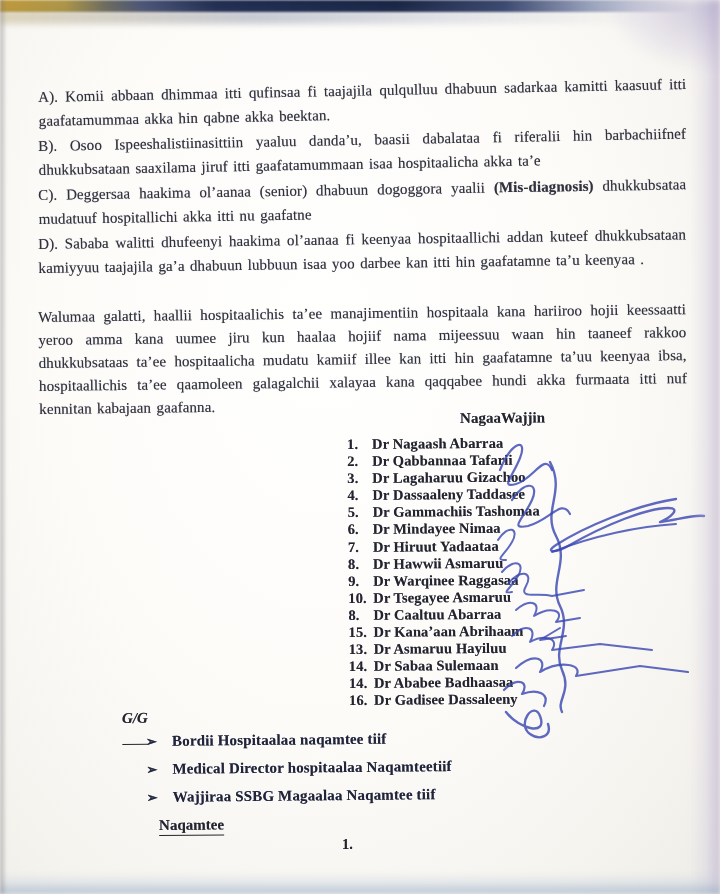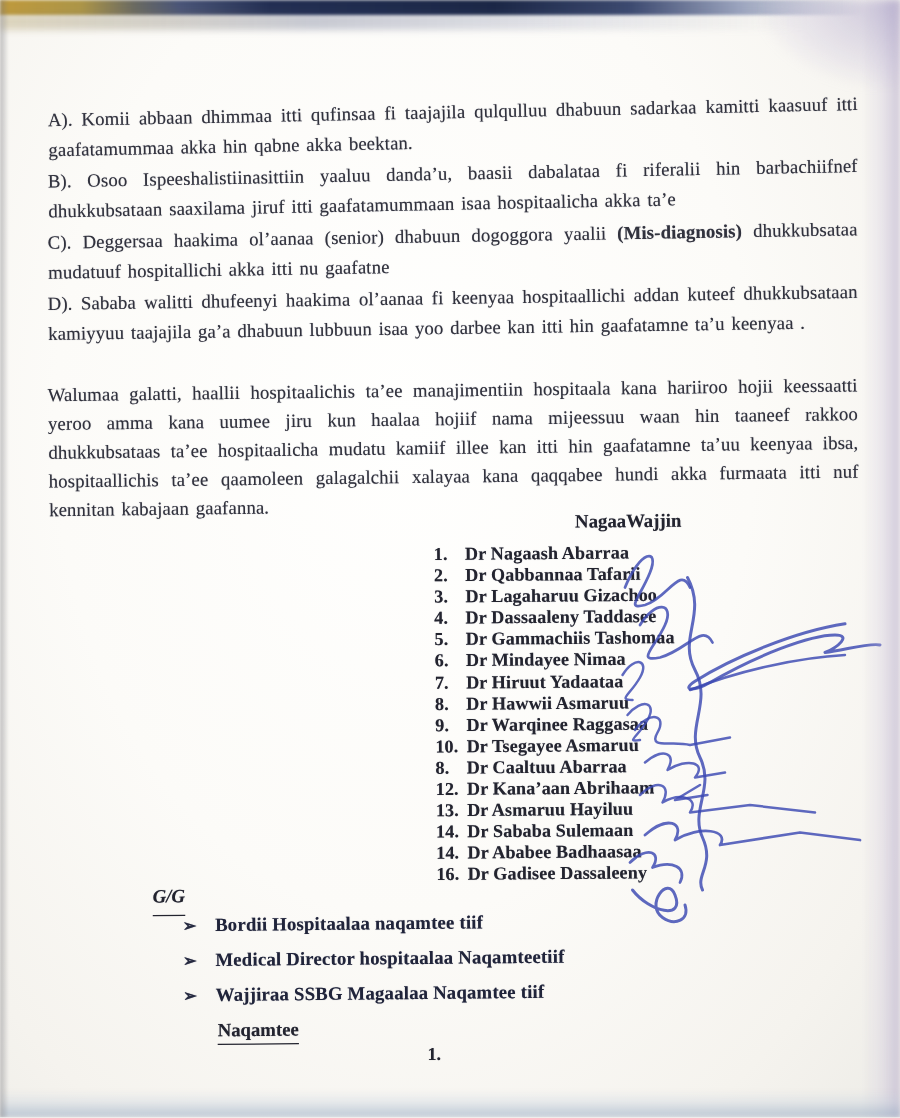--- a/index.html
+++ b/index.html
@@ -62,30 +62,30 @@
   }
   .signatories li{
     display:flex;height:17.1px;align-items:baseline;
     font-size:14.5px;font-weight:700;color:var(--text-dark);
     letter-spacing:.1px;text-shadow:0 0 .6px rgba(36,38,60,.5);
   }
   .signatories .num{width:25px;flex:0 0 25px;}
 
   .footer-cc{position:absolute;left:122px;top:710px;
     font-size:15px;font-weight:700;font-style:italic;color:var(--text-dark);
-    border-bottom:1.4px solid var(--text-dark);padding-bottom:5px;
+    border-bottom:1.4px solid var(--text-dark);padding-bottom:17px;
     text-shadow:0 0 .6px rgba(36,38,60,.5);
     transform:rotate(-0.55deg);transform-origin:0 0;}
   .cc-list{position:absolute;left:146px;top:733px;
     transform:rotate(-0.55deg);transform-origin:0 0;}
   .cc-row{display:flex;align-items:baseline;margin-bottom:11px;
     font-size:15px;font-weight:700;color:#20243a;letter-spacing:.15px;
     text-shadow:0 0 .6px rgba(32,36,68,.5);}
   .cc-row .bullet{width:26px;flex:0 0 26px;font-size:13px;color:#262a40;}
-  .place{position:absolute;left:174px;top:817px;
+  .place{position:absolute;left:159px;top:817px;
     font-size:15px;font-weight:700;color:var(--text-dark);
     border-bottom:1.6px solid var(--text-dark);padding-bottom:1px;
     text-shadow:0 0 .6px rgba(36,38,60,.5);
     transform:rotate(-0.5deg);transform-origin:0 0;}
   .page-number{position:absolute;left:342px;top:836px;
     font-size:14.5px;font-weight:700;color:var(--text-dark);
     text-shadow:0 0 .6px rgba(36,38,60,.5);}
 
   .signatures-overlay{position:absolute;top:0;left:0;width:720px;height:894px;
     color:var(--signature-ink);pointer-events:none;}
@@ -147,30 +147,30 @@
       </li>
     <li>
         <span class="num">10.</span>
         <span>Dr Tsegayee Asmaruu</span>
       </li>
     <li>
         <span class="num">8.</span>
         <span>Dr Caaltuu Abarraa</span>
       </li>
     <li>
-        <span class="num">12.</span>
+        <span class="num">15.</span>
         <span>Dr Kana’aan Abrihaam</span>
       </li>
     <li>
         <span class="num">13.</span>
         <span>Dr Asmaruu Hayiluu</span>
       </li>
     <li>
         <span class="num">14.</span>
-        <span>Dr Sababa Sulemaan</span>
+        <span>Dr Sabaa Sulemaan</span>
       </li>
     <li>
         <span class="num">14.</span>
         <span>Dr Ababee Badhaasaa</span>
       </li>
     <li>
         <span class="num">16.</span>
         <span>Dr Gadisee Dassaleeny</span>
       </li>
   </ol>

